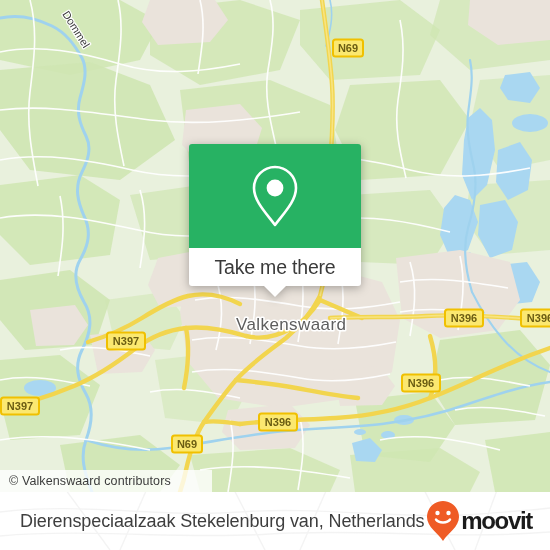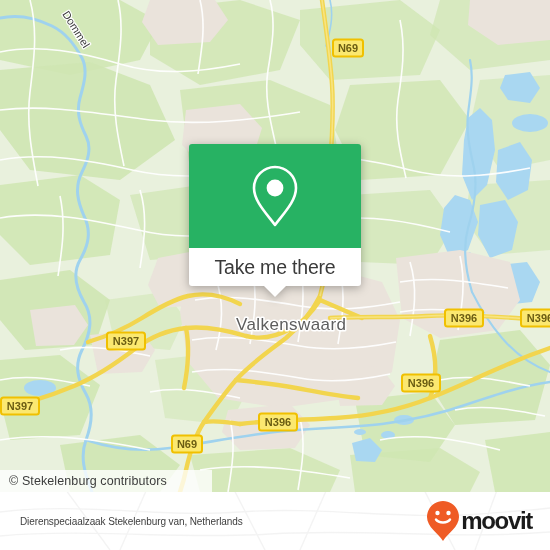--- a/index.html
+++ b/index.html
@@ -69,21 +69,21 @@
     display:flex; align-items:center; justify-content:space-between;
     padding:0 18px 0 20px;
     z-index:70;
     overflow:hidden;
   }
   #footer-watermark{
     position:absolute; left:0; top:0; width:550px; height:58px;
     opacity:0.30; pointer-events:none;
   }
   #footer-title{
-    font-size:10px; color:#3e3e3e; letter-spacing:-0.1px;
+    font-size:18px; color:#3e3e3e; letter-spacing:-0.1px;
     white-space:nowrap; position:relative; z-index:2;
   }
   #moovit-logo{
     display:flex; align-items:center; gap:1px;
     position:relative; z-index:2;
   }
   #moovit-word{
     font-size:24px; font-weight:bold; color:#1b1b1b;
     letter-spacing:-1.3px; line-height:32px;
   }
@@ -297,21 +297,21 @@
           <g>
             <rect x="172" y="435.5" width="30" height="17" rx="2.5" fill="#fbe870" stroke="#f0c000" stroke-width="2"></rect>
             <text class="shield-txt" x="187" y="448" text-anchor="middle" fill="#6b5d13">N69</text>
           </g>
         </g>
 
     </g>
   </svg>
 
   <div id="osm-attrib">
-    <span>© Stekelenburg contributors</span>
+    <span>© Valkenswaard contributors</span>
   </div>
 
   <div id="takeme-card">
     <div id="card-top">
       <svg width="56" height="66" viewBox="0 0 56 66">
         <path d="M28,4 C16.4,4 7,13.4 7,25 C7,38 19,50 28,62 C37,50 49,38 49,25
                  C49,13.4 39.6,4 28,4 Z" fill="none" stroke="#ffffff" stroke-width="2.6" stroke-linejoin="round"></path>
         <circle cx="28" cy="25" r="8.4" fill="#ffffff"></circle>
       </svg>
     </div>

